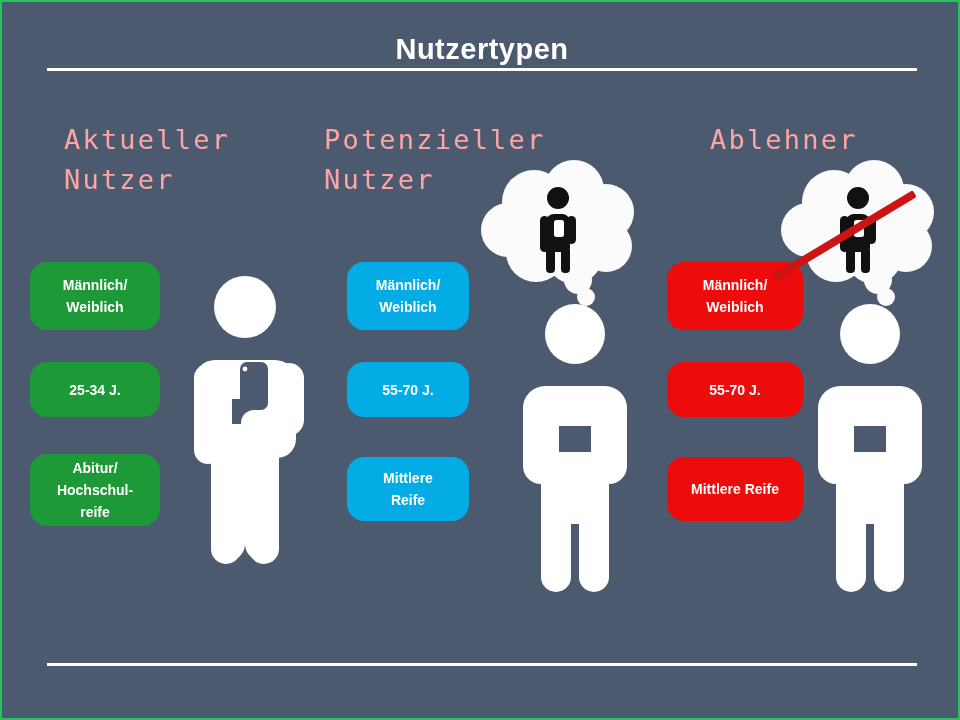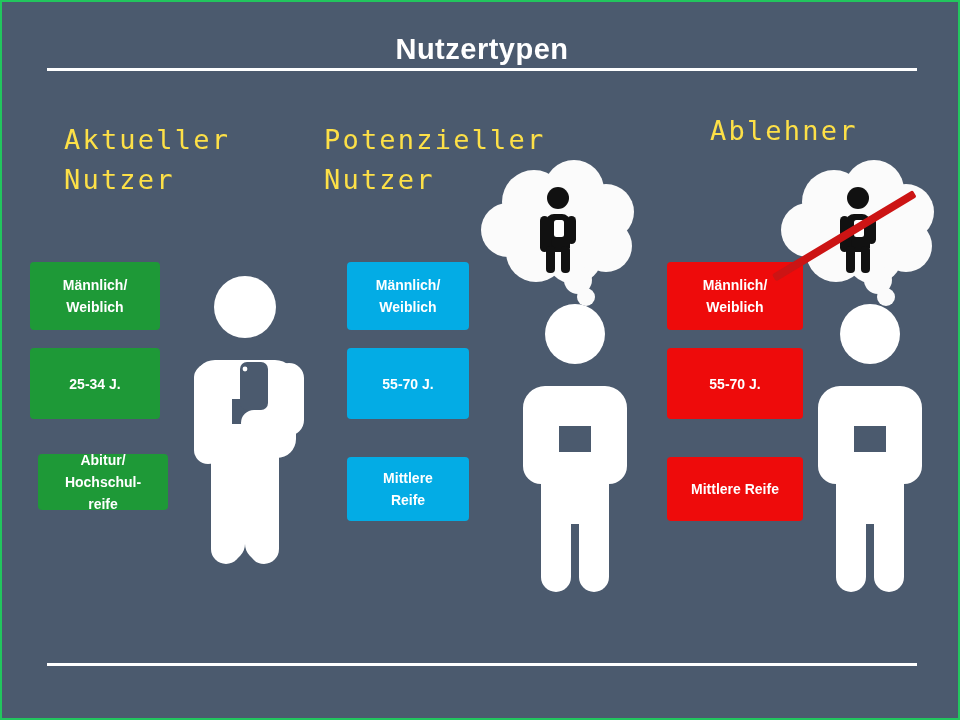--- a/index.html
+++ b/index.html
@@ -38,60 +38,60 @@
     width: 870px;
     height: 3px;
     background: #ffffff;
   }
   .rule-top  { top: 66px; }
   .rule-bot  { top: 661px; }
 
   
   .col-head {
     position: absolute;
-    color: #fde047;
+    color: #fca5a5;
     font-family: "DejaVu Sans Mono", "Liberation Mono", monospace;
     font-size: 27px;
     font-weight: normal;
     letter-spacing: 2.2px;
     line-height: 40px;
     white-space: pre-line;
   }
   .head-1 { left: 62px;  top: 118px; }
   .head-2 { left: 322px; top: 118px; }
-  .head-3 { left: 708px; top: 109px; }
+  .head-3 { left: 708px; top: 118px; }
 
   
   .attr-box {
     position: absolute;
     display: flex;
     align-items: center;
     justify-content: center;
     text-align: center;
-    border-radius: 4px;
+    border-radius: 17px;
     color: #ffffff;
     font-family: "Liberation Sans", sans-serif;
     font-size: 14px;
     font-weight: bold;
     line-height: 22px;
     white-space: pre-line;
     box-sizing: border-box;
     padding: 2px 20px;
   }
 
   
   .c1 { left: 28px;  width: 130px; }
   .c2 { left: 345px; width: 122px; }
   .c3 { left: 665px; width: 136px; }
 
   
   .r1 { top: 260px; height: 68px; }
-  .r2 { top: 346px; height: 71px; }
+  .r2 { top: 360px; height: 55px; }
   .r3 { top: 455px; height: 64px; }
-  .r3tall { top: 452px; height: 56px; margin-left: 8px; }
+  .r3tall { top: 452px; height: 72px; }
 
   
   .figure { position: absolute; }
 
   
   .bubble { position: absolute; }
 
   .strike {
     position: absolute;
     background: #cc1414;

